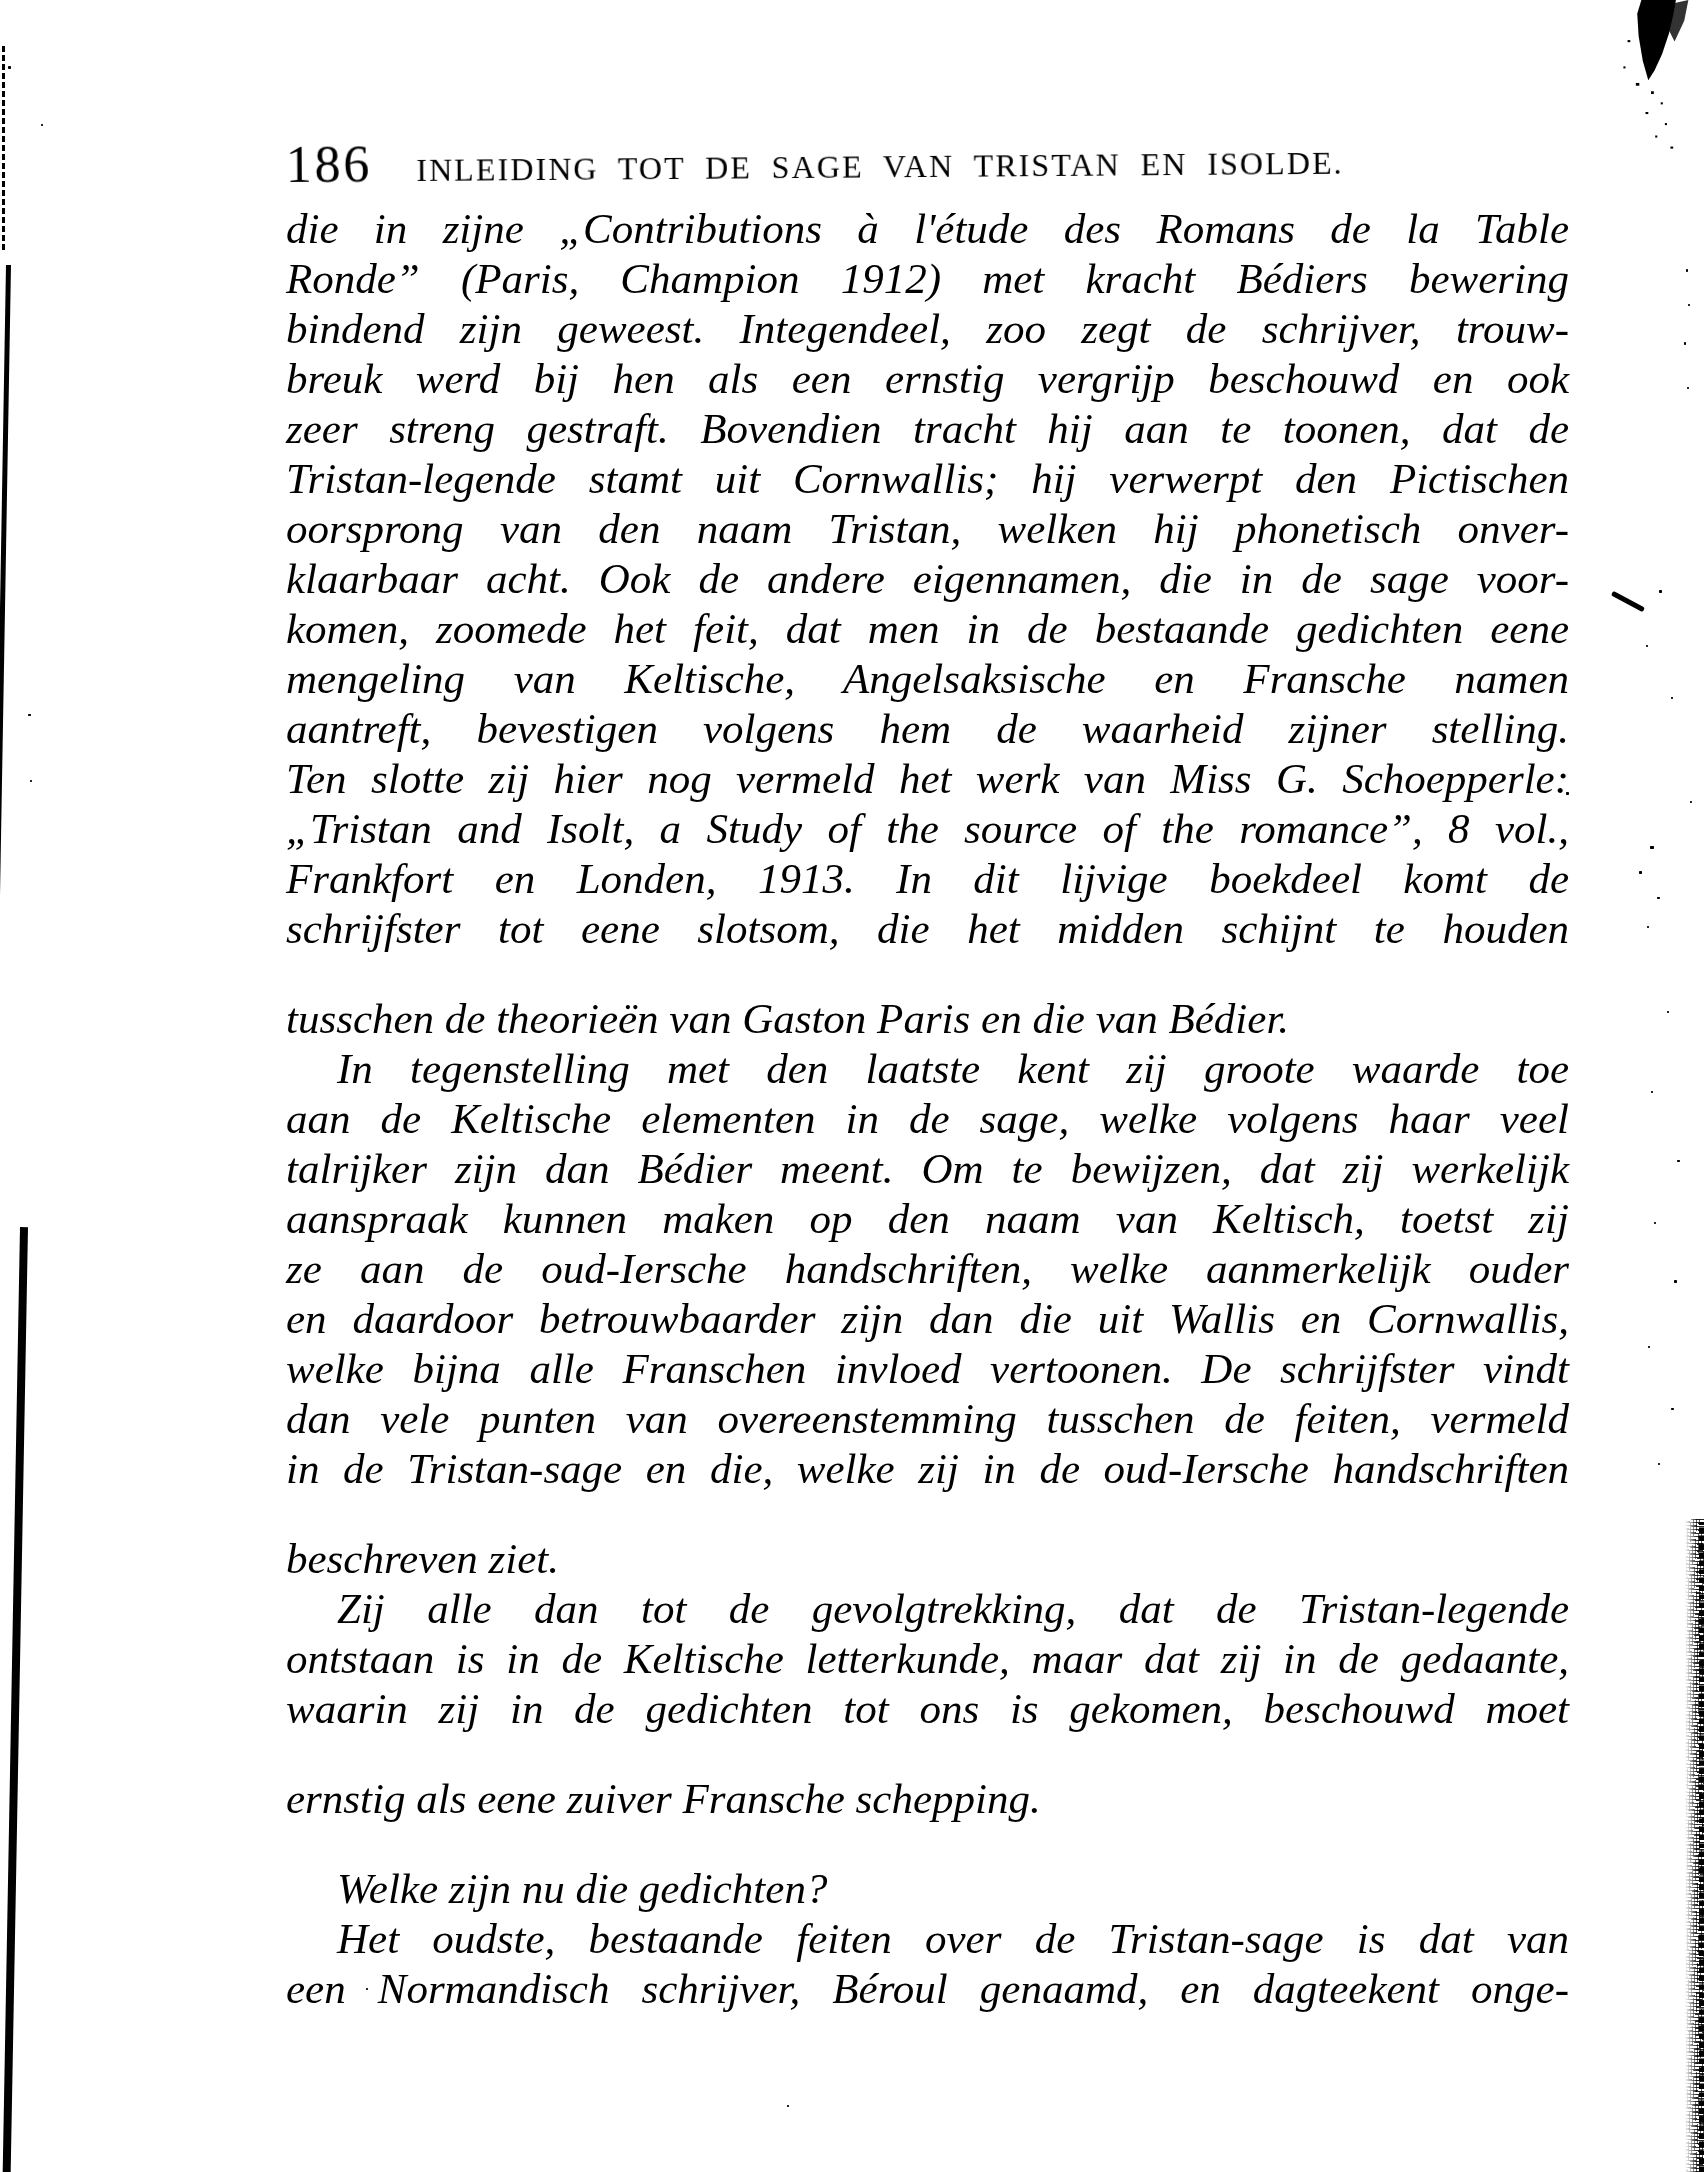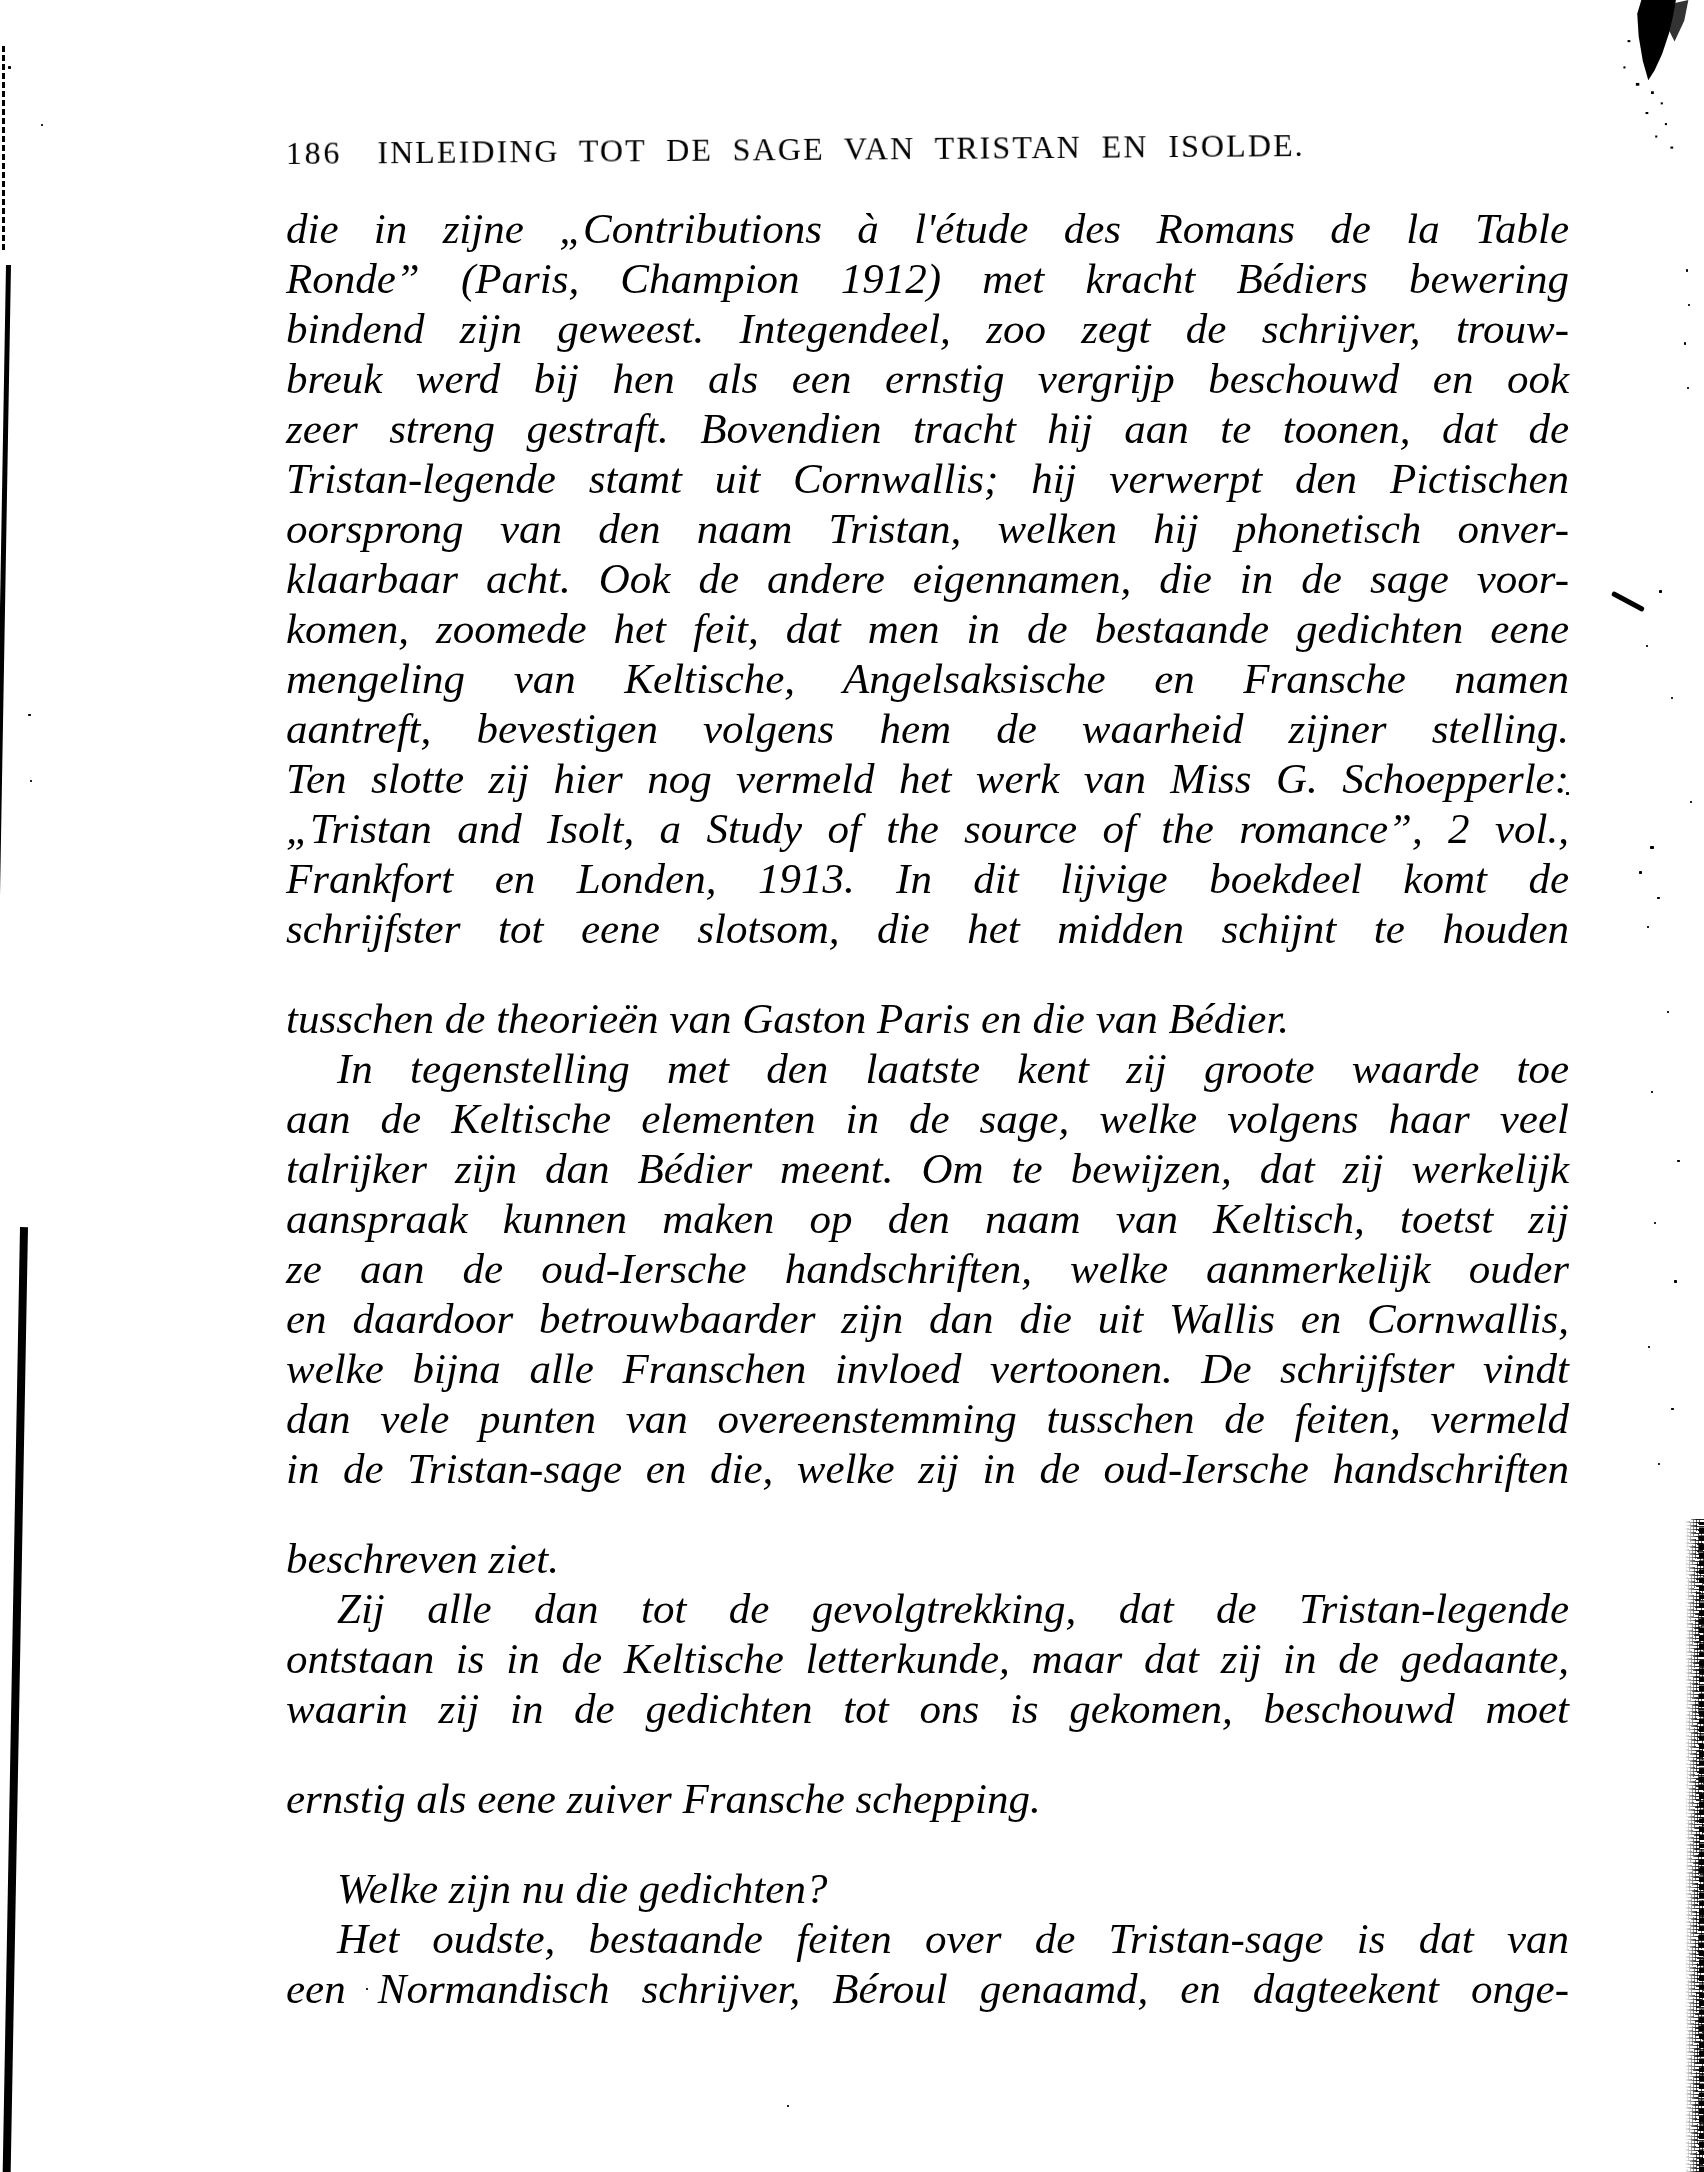--- a/index.html
+++ b/index.html
@@ -14,21 +14,21 @@
   .page{position:absolute;inset:0;}
   
   .header{
     position:absolute;left:286px;top:135px;width:1284px;
     white-space:nowrap;
     filter:blur(0.2px);
     transform:rotate(-0.45deg);
     transform-origin:left bottom;
   }
   .pagenum{
-    font-size:32px;letter-spacing:2.8px;margin-right:35px;
+    font-size:52px;letter-spacing:2.8px;margin-right:44px;
   }
   .title{
     font-size:32px;letter-spacing:2.1px;word-spacing:9.7px;
   }
   
   .bodytext{
     position:absolute;left:286px;top:204px;width:1283px;
     font-size:43px;line-height:50px;
     filter:blur(0.2px);
   }
@@ -86,21 +86,21 @@
     <div class="line">bindend zijn geweest. Integendeel, zoo zegt de schrijver, trouw-</div>
     <div class="line">breuk werd bij hen als een ernstig vergrijp beschouwd en ook</div>
     <div class="line">zeer streng gestraft. Bovendien tracht hij aan te toonen, dat de</div>
     <div class="line">Tristan-legende stamt uit Cornwallis; hij verwerpt den Pictischen</div>
     <div class="line">oorsprong van den naam Tristan, welken hij phonetisch onver-</div>
     <div class="line">klaarbaar acht. Ook de andere eigennamen, die in de sage voor-</div>
     <div class="line">komen, zoomede het feit, dat men in de bestaande gedichten eene</div>
     <div class="line">mengeling van Keltische, Angelsaksische en Fransche namen</div>
     <div class="line">aantreft, bevestigen volgens hem de waarheid zijner stelling.</div>
     <div class="line">Ten slotte zij hier nog vermeld het werk van Miss G. Schoepperle:</div>
-    <div class="line">„Tristan and Isolt, a Study of the source of the romance”, 2 vol.,</div>
+    <div class="line">„Tristan and Isolt, a Study of the source of the romance”, 8 vol.,</div>
     <div class="line">Frankfort en Londen, 1913. In dit lijvige boekdeel komt de</div>
     <div class="line">schrijfster tot eene slotsom, die het midden schijnt te houden</div>
     <div class="line end">tusschen de theorieën van Gaston Paris en die van Bédier.</div>
     <div class="line ind">In tegenstelling met den laatste kent zij groote waarde toe</div>
     <div class="line">aan de Keltische elementen in de sage, welke volgens haar veel</div>
     <div class="line">talrijker zijn dan Bédier meent. Om te bewijzen, dat zij werkelijk</div>
     <div class="line">aanspraak kunnen maken op den naam van Keltisch, toetst zij</div>
     <div class="line">ze aan de oud-Iersche handschriften, welke aanmerkelijk ouder</div>
     <div class="line">en daardoor betrouwbaarder zijn dan die uit Wallis en Cornwallis,</div>
     <div class="line">welke bijna alle Franschen invloed vertoonen. De schrijfster vindt</div>

